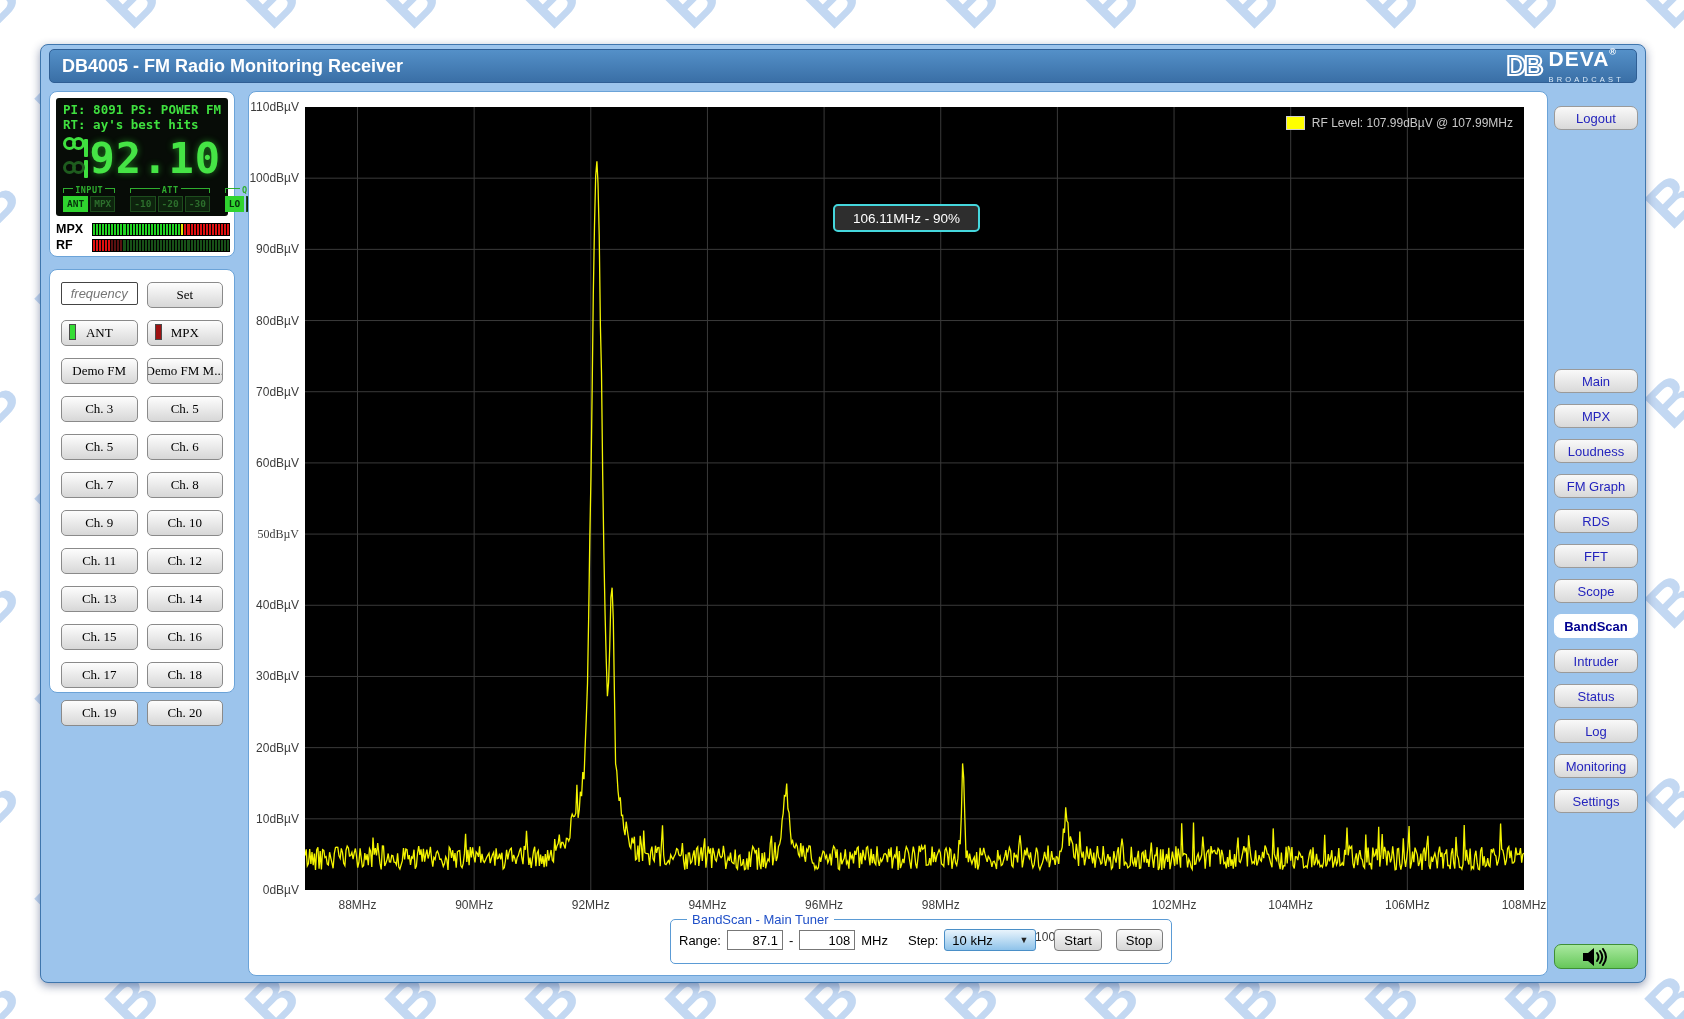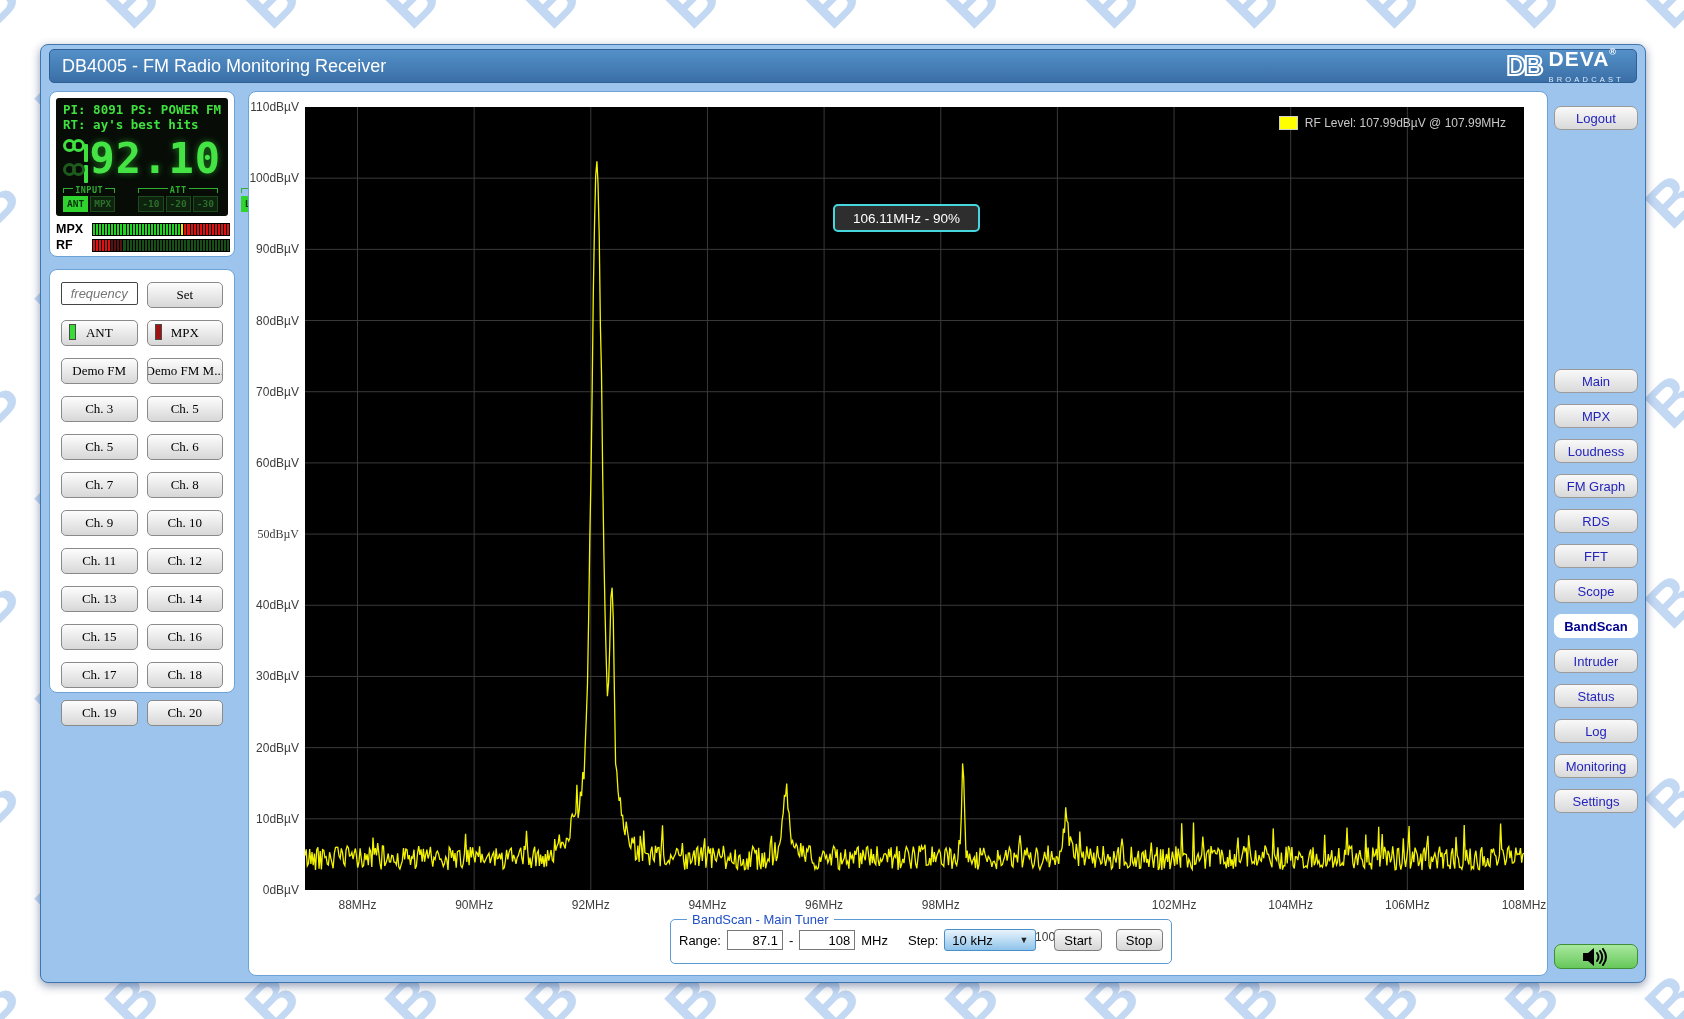--- a/index.html
+++ b/index.html
@@ -8,44 +8,44 @@
   
   .wm{position:absolute;z-index:0;font-weight:bold;font-size:62px;color:#c3d8f2;
       transform:rotate(-45deg);user-select:none;line-height:1;}
   
   .window{position:absolute;z-index:1;left:40px;top:44px;width:1604px;height:937px;
           background:#9cc4ec;border:1px solid #3f76ad;border-radius:8px;
           box-shadow:0 3px 10px rgba(20,40,90,.45);}
   .header{position:absolute;left:8px;top:4px;width:1588px;height:34px;box-sizing:border-box;
           background:linear-gradient(#5490c8,#3a6fa6);border:1px solid #2f5e94;border-radius:5px;
           display:flex;align-items:center;justify-content:space-between;padding:0 12px;}
-  .title{color:#fff;font-size:18px;font-weight:normal;}
+  .title{color:#fff;font-size:18px;font-weight:bold;}
   .logo{display:flex;align-items:center;gap:7px;}
   .logo-db{font-size:27px;font-weight:bold;color:transparent;-webkit-text-stroke:2px #fff;
            letter-spacing:-2px;}
   .logo-main{line-height:1;color:#fff;}
   .logo-deva{font-size:21px;font-weight:bold;letter-spacing:1px;}
   .logo-reg{font-size:9px;vertical-align:top;}
   .logo-sub{font-size:7.5px;letter-spacing:3.2px;color:#dcebf8;}
   .panelbox{position:absolute;background:#fff;border:1px solid #6ba3d8;border-radius:8px;
             box-sizing:border-box;}
   
   .lcd{position:absolute;left:6px;top:6px;width:172px;height:118px;background:#070c07;
        border-radius:3px;padding:4px 7px;box-sizing:border-box;
        font-family:"DejaVu Sans Mono",monospace;color:#3fe03f;}
   .lcd-row{font-size:12.5px;font-weight:bold;white-space:nowrap;}
-  .lcd-freq{display:flex;align-items:flex-end;height:50px;margin-top:1px;}
+  .lcd-freq{display:flex;align-items:center;height:50px;margin-top:1px;}
   .stereo{width:30px;height:46px;position:relative;margin-right:2px;}
   .sc{position:absolute;width:13px;height:13px;border:3px solid #3fe03f;border-radius:50%;box-sizing:border-box;}
   .sc.dim{border-color:#1e5c1e;}
   .seg1{width:4px;margin-right:2px;display:flex;flex-direction:column;gap:3px;}
   .seg1 i{display:block;width:4px;height:18px;background:#3fe03f;border-radius:1px;}
   .digits{font-size:42px;font-weight:bold;letter-spacing:1px;color:#45e445;
           text-shadow:0 0 7px rgba(60,255,60,.45);}
-  .lcd-ind{position:absolute;left:7px;right:7px;bottom:4px;display:flex;gap:23px;}
+  .lcd-ind{position:absolute;left:7px;right:7px;bottom:4px;display:flex;gap:15px;}
   .grp{flex:0 0 auto;}
   .glabel{display:flex;align-items:center;font-size:8.5px;color:#2fae2f;font-weight:bold;
           letter-spacing:.5px;}
   .glabel:before,.glabel:after{content:"";flex:1;min-width:4px;height:4px;border-top:1px solid #2fae2f;}
   .glabel:before{border-left:1px solid #2fae2f;margin-right:2px;}
   .glabel:after{border-right:1px solid #2fae2f;margin-left:2px;}
   .badges{display:flex;gap:2px;margin-top:1px;}
   .badge{font-size:9.5px;font-weight:bold;padding:0 3px;height:14px;line-height:14px;
          background:#0d230d;color:#2c6e2c;border:1px solid #1d4d1d;
          font-family:"DejaVu Sans Mono",monospace;}
@@ -67,21 +67,21 @@
   .led.green{background:#35dd35;}
   .led.red{background:#9e1212;}
   
   .dtbox{display:grid;grid-template-columns:1fr 1fr;align-content:center;text-align:center;
          font-size:13px;line-height:17px;color:#000;}
   
   .plot{position:absolute;left:56px;top:15px;width:1219px;height:783px;background:#000;}
   .plot svg{position:absolute;left:0;top:0;}
   .ylab{position:absolute;width:50px;text-align:right;font-size:12px;color:#3c3c3c;}
   .xlab{position:absolute;width:64px;text-align:center;font-size:12px;color:#3c3c3c;top:806px;}
-  .legend{position:absolute;top:9px;right:18px;display:flex;gap:7px;align-items:center;}
+  .legend{position:absolute;top:9px;right:11px;display:flex;gap:7px;align-items:center;}
   .legend .sw{width:17px;height:12px;border:1px solid #cfcfcf;}
   .legend .lt{font-size:12px;color:#c9c9c9;}
   .tooltip{position:absolute;left:528px;top:97px;width:147px;height:28px;background:#2e2e2e;
            border:2px solid #45d7dd;border-radius:5px;color:#fff;font-size:13.5px;
            display:flex;align-items:center;justify-content:center;box-sizing:border-box;}
   .bsfield{position:absolute;left:421px;top:820px;width:452px;height:52px;box-sizing:border-box;
            border:1px solid #5b9bd5;border-radius:5px;margin:0;padding:2px 8px 4px;}
   .bsfield legend{font-size:13px;color:#2050c8;padding:0 5px;margin-left:8px;}
   .bsrow{display:flex;align-items:center;gap:6px;font-size:13px;color:#000;}
   .range-input{width:56px;height:20px;border:1px solid #777;text-align:right;font-size:13px;

